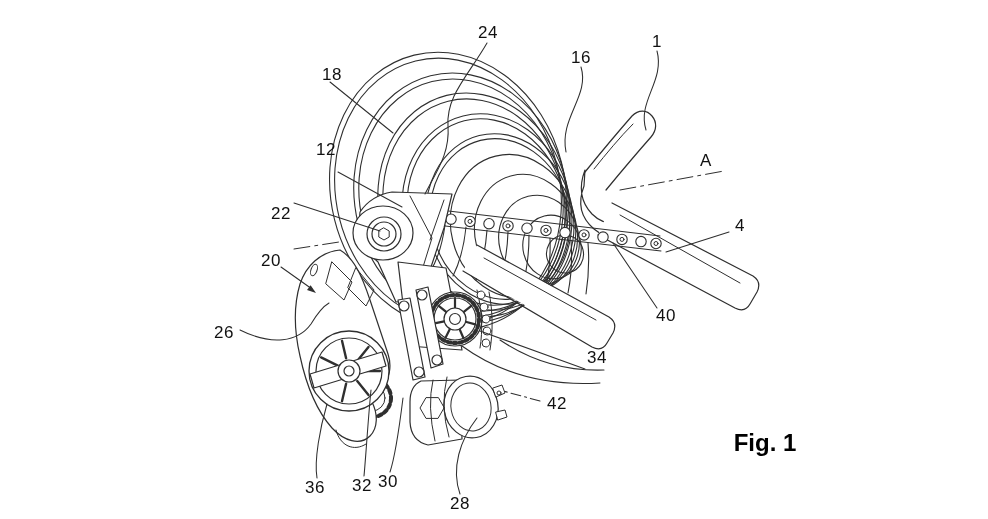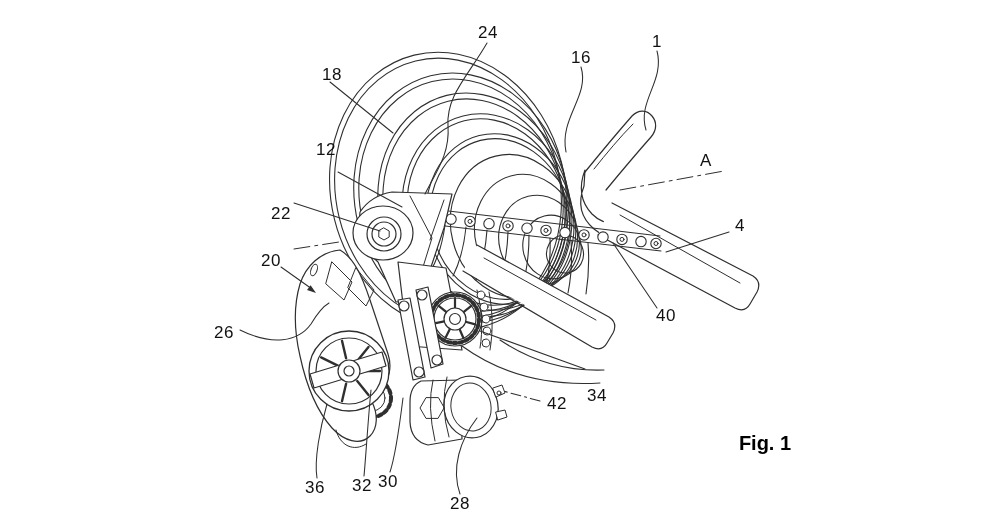--- a/index.html
+++ b/index.html
@@ -16,31 +16,31 @@
     transform:translate(-50%,-50%);
     font-size:17px;
     color:#111111;
     letter-spacing:.5px;
     white-space:nowrap;
     user-select:none;
   }
   .caption{
     position:absolute;
     transform:translate(-50%,-50%);
-    font-size:20px;
+    font-size:24px;
     font-weight:bold;
     color:#000000;
   }
   
   .l-18{left:332px;top:75px}   .l-24{left:488px;top:33px}
   .l-16{left:581px;top:58px}   .l-14{left:657px;top:42px}
   .l-A {left:706px;top:161px}  .l-12{left:326px;top:150px}
   .l-22{left:281px;top:214px}  .l-10{left:740px;top:226px}
   .l-20{left:271px;top:261px}  .l-26{left:224px;top:333px}
-  .l-40{left:666px;top:316px}  .l-34{left:597px;top:396px}
+  .l-40{left:666px;top:316px}  .l-34{left:597px;top:358px}
   .l-42{left:557px;top:404px}  .l-36{left:315px;top:488px}
   .l-32{left:362px;top:486px}  .l-30{left:388px;top:482px}
   .l-28{left:460px;top:504px}  .l-fig{left:765px;top:443px}
 </style>
 </head>
 <body>
 
 <div id="stage">
 
   <svg id="drawing" width="988" height="519" viewBox="0 0 988 519" aria-hidden="true">

